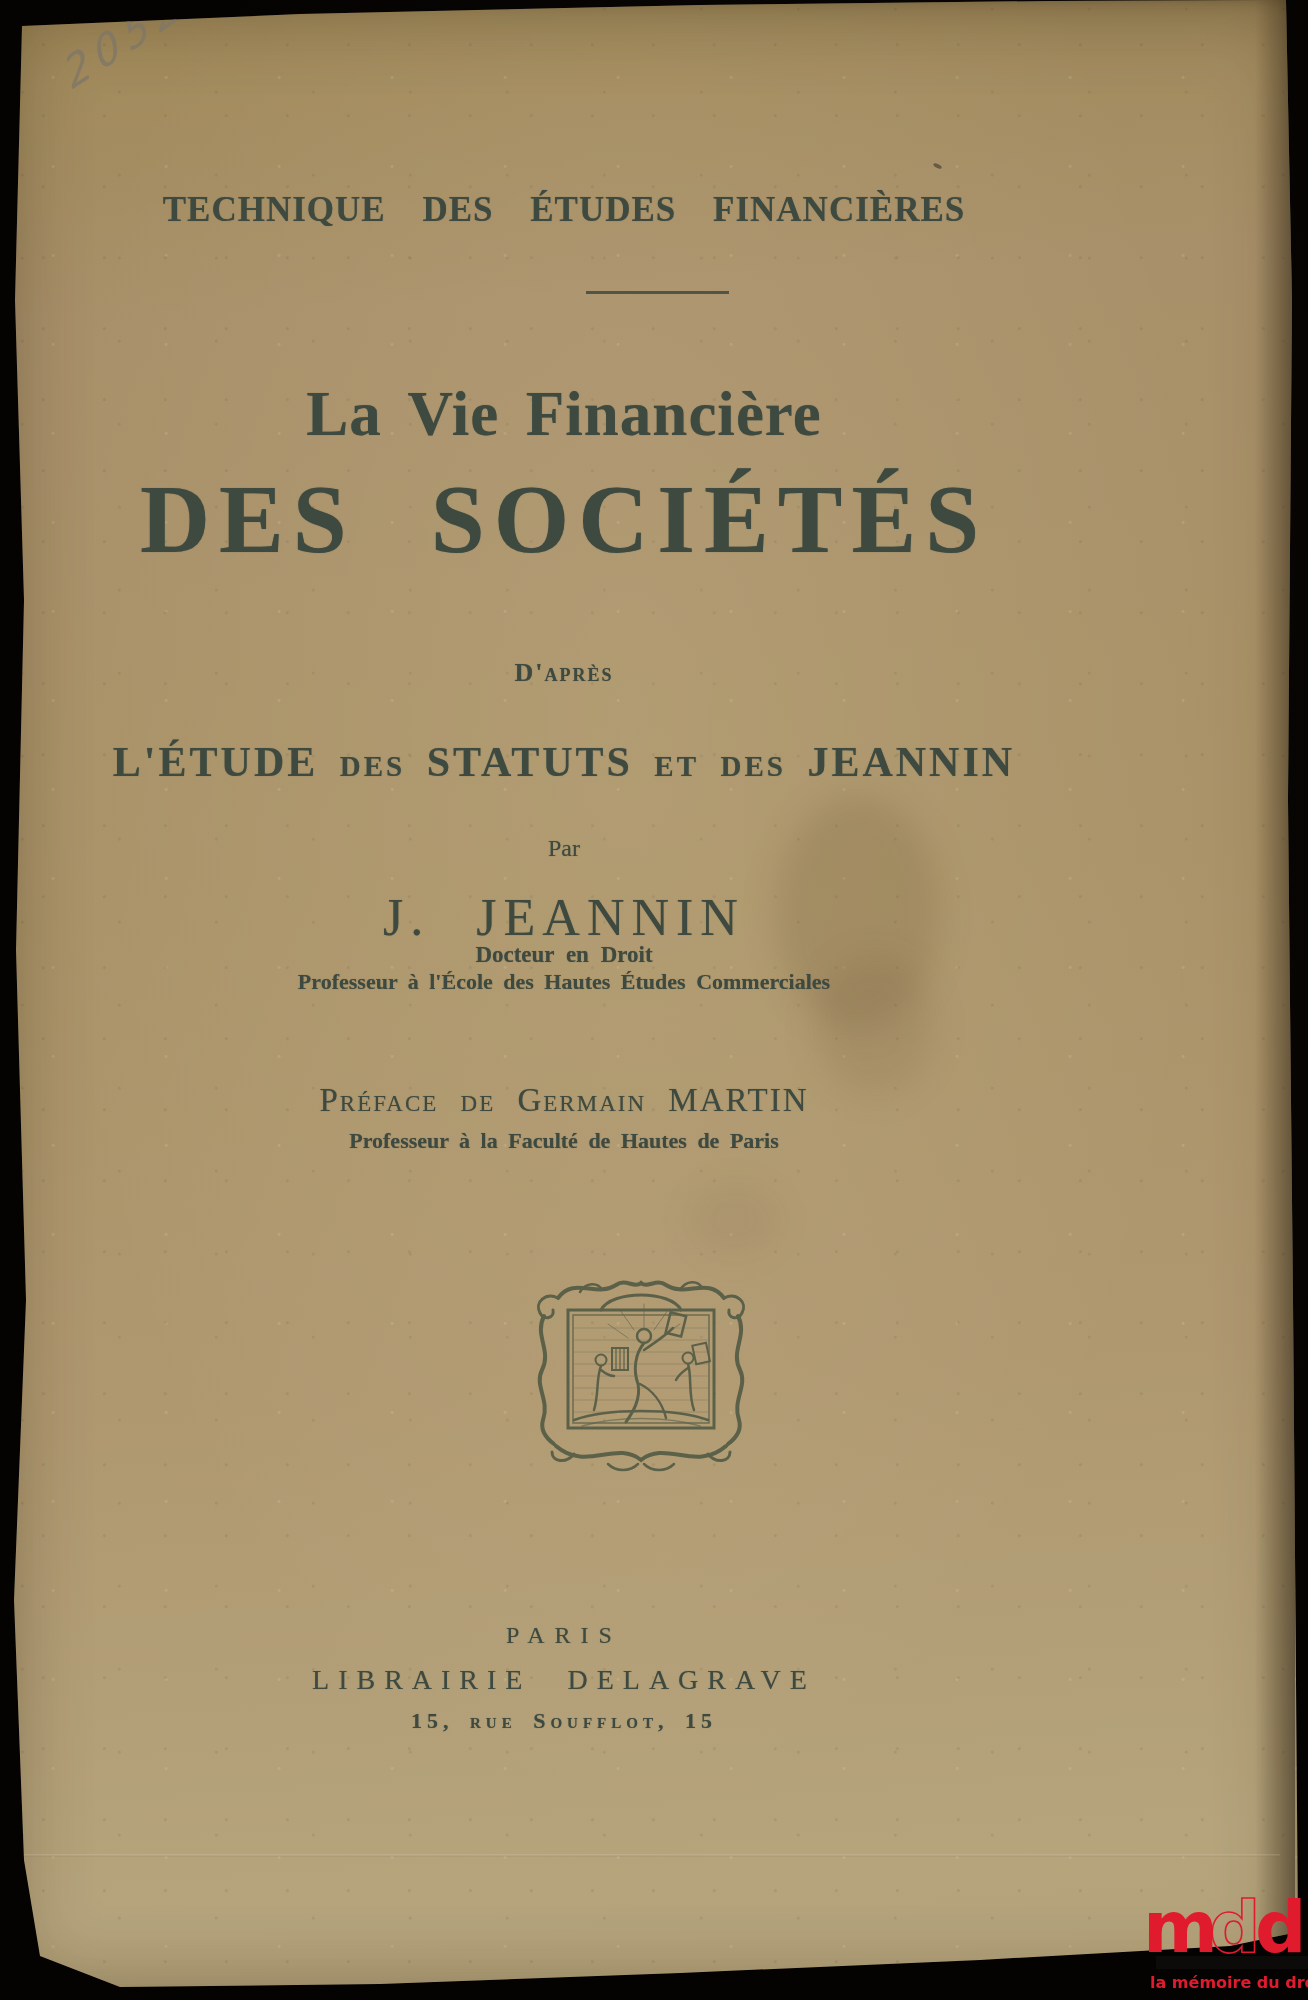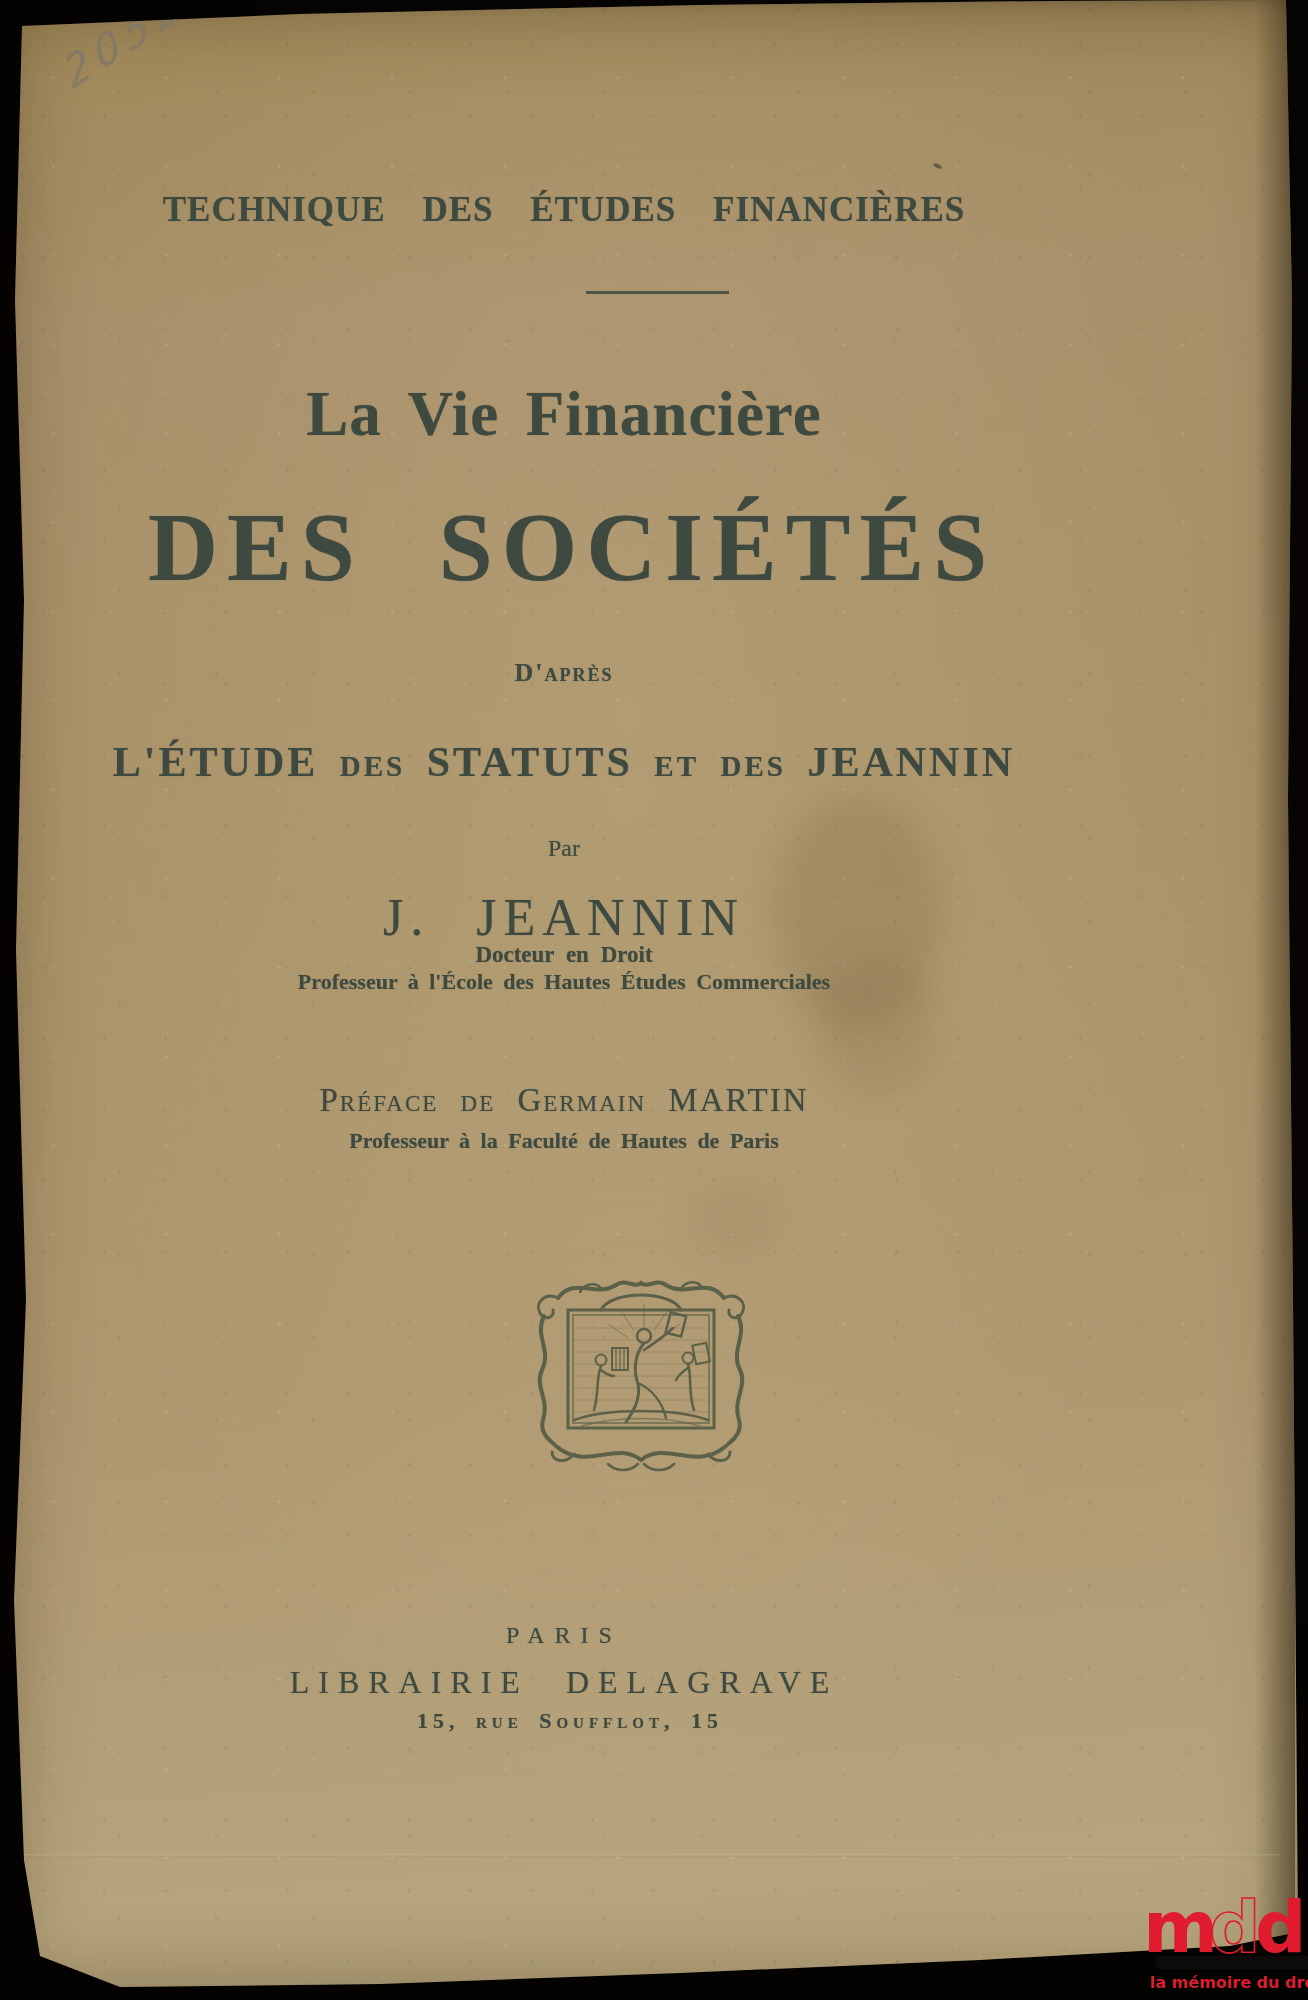--- a/index.html
+++ b/index.html
@@ -34,32 +34,32 @@
   
   .pencil{position:absolute;left:58px;top:52px;color:rgba(128,120,102,0.85);
     font-family:"DejaVu Sans", sans-serif;font-style:italic;font-size:42px;letter-spacing:8px;
     transform:rotate(-33deg) skewX(-12deg);transform-origin:left top;}
   
   .ink{color:#3e4a40;text-shadow:0 0 1px rgba(62,74,64,0.55);}
   .line{position:absolute;left:0;width:1128px;text-align:center;}
   .series{top:190px;font-size:35px;font-weight:bold;letter-spacing:1px;word-spacing:27px;}
   .rule{position:absolute;left:586px;top:291px;width:143px;height:3px;background:#3e4a40;opacity:.85;}
   .title1{top:378px;font-size:63px;font-weight:bold;letter-spacing:1px;word-spacing:10px;}
-  .title2{top:492px;font-size:97px;font-weight:bold;letter-spacing:9px;word-spacing:42px;margin-left:8px;}
+  .title2{top:464px;font-size:97px;font-weight:bold;letter-spacing:9px;word-spacing:42px;}
   .dapres{top:658px;font-size:26px;font-weight:bold;font-variant:small-caps;letter-spacing:2px;}
   .subtitle{top:738px;font-size:42px;font-weight:bold;font-variant:small-caps;letter-spacing:3px;word-spacing:8px;}
   .par{top:835px;font-size:24px;}
   .author{top:888px;font-size:52px;letter-spacing:7px;word-spacing:26px;}
   .authline1{top:942px;font-size:23px;font-weight:bold;word-spacing:6px;}
   .authline2{top:969px;font-size:22px;font-weight:bold;word-spacing:5px;}
   .preface{top:1082px;font-size:33px;font-variant:small-caps;letter-spacing:2px;word-spacing:12px;}
   .prefline{top:1128px;font-size:22px;font-weight:bold;word-spacing:5px;}
   .city{top:1622px;font-size:24px;letter-spacing:10px;}
-  .publisher{top:1664px;font-size:32px;letter-spacing:9px;word-spacing:20px;}
-  .address{top:1708px;font-size:22px;font-weight:bold;font-variant:small-caps;letter-spacing:5px;word-spacing:6px;padding-left:6px;}
+  .publisher{top:1664px;font-size:28px;letter-spacing:9px;word-spacing:20px;}
+  .address{top:1708px;font-size:22px;font-weight:bold;font-variant:small-caps;letter-spacing:5px;word-spacing:6px;}
   
   .vignette{position:absolute;left:516px;top:1258px;width:250px;height:222px;opacity:.82;}
   
   .mdd{position:absolute;left:1143px;top:1882px;width:165px;height:78px;}
   .mdd-bar{position:absolute;left:1156px;top:1956px;width:152px;height:13px;background:#0d0b0a;}
   .mdd-tagline{position:absolute;left:1150px;top:1973px;width:158px;
     font-family:"DejaVu Sans", sans-serif;font-weight:bold;font-size:16px;color:#e01b2e;
     white-space:nowrap;}
 </style>
 </head>

